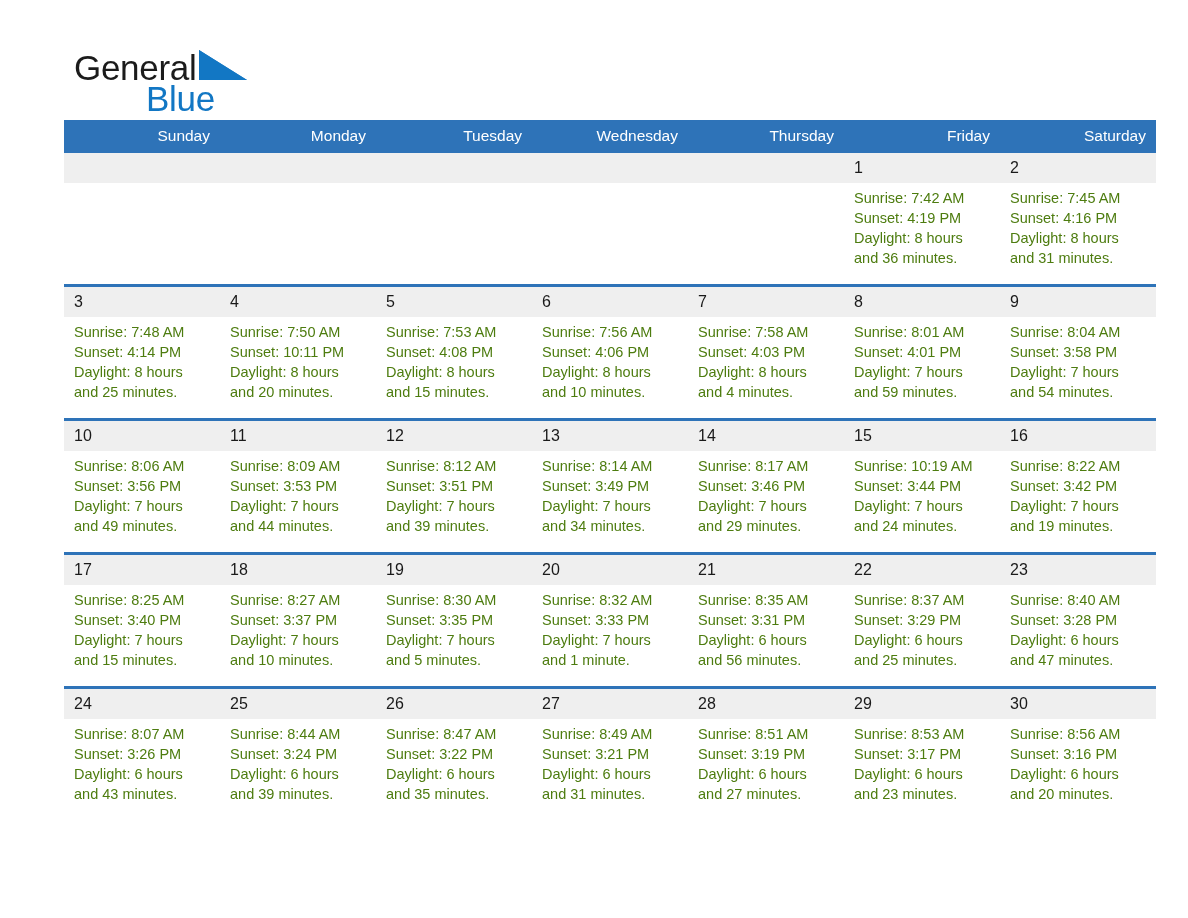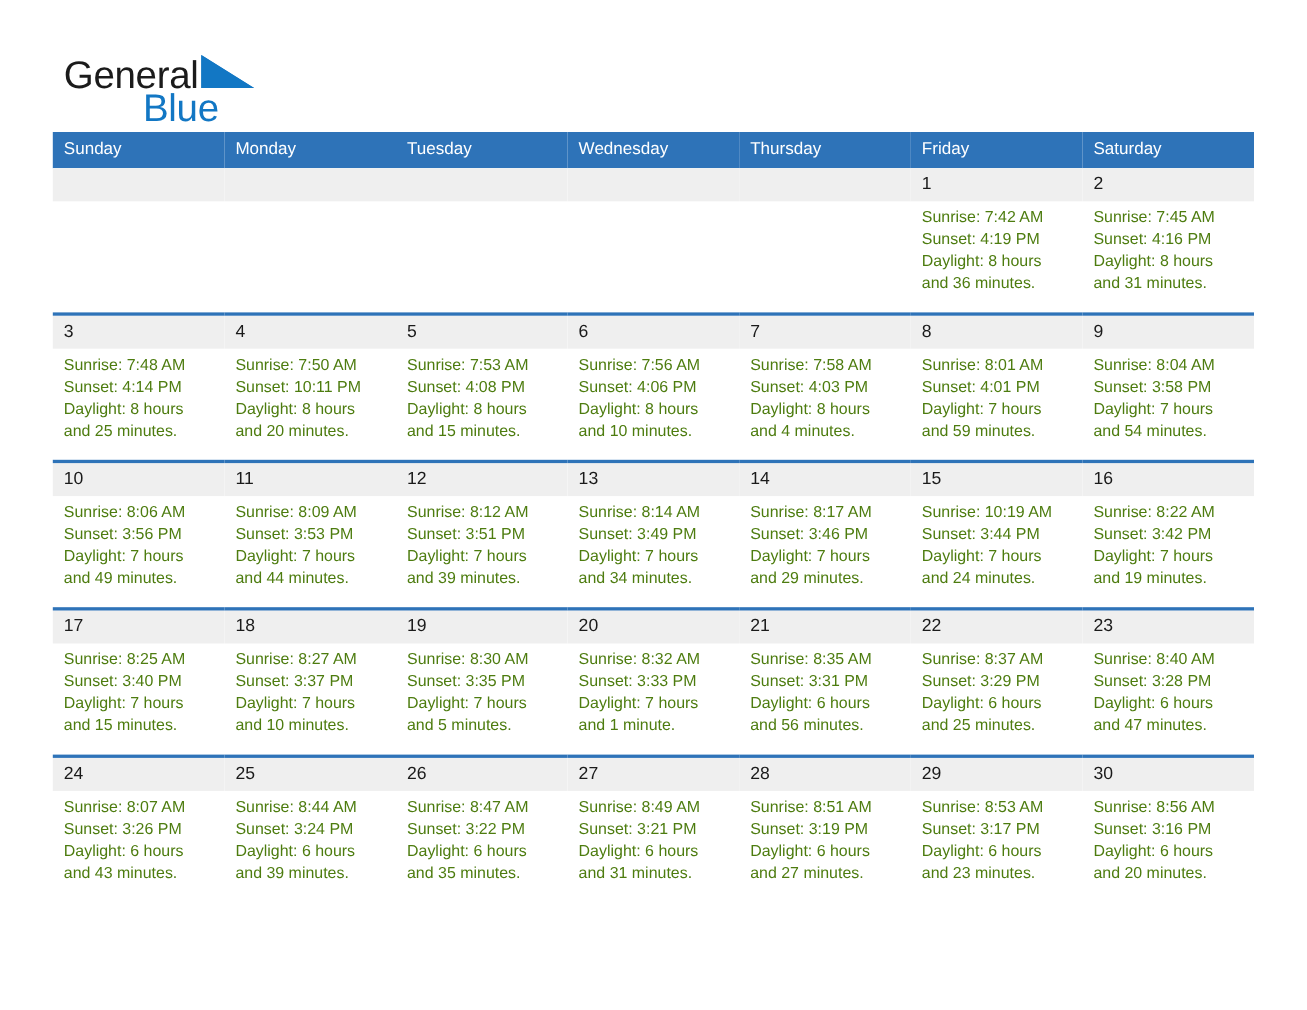--- a/index.html
+++ b/index.html
@@ -12,21 +12,21 @@
     height: 918px;
     font-family: "Liberation Sans", sans-serif;
     color: #1a1a1a;
     overflow: hidden;
   }
   .page {
     position: relative;
     width: 1188px;
     height: 910px;
     box-sizing: border-box;
-    padding: 0 48px;
+    padding: 0 64px;
   }
 
   
   .masthead {
     position: relative;
     height: 108px;
   }
   .brand {
     position: absolute;
     left: 10px;
@@ -87,21 +87,21 @@
     width: 1092px;
     border-collapse: collapse;
     table-layout: fixed;
     margin-top: 12px;
   }
   .calendar th {
     background: #2e73b8;
     color: #ffffff;
     font-size: 15.5px;
     font-weight: normal;
-    text-align: left;
+    text-align: right;
     padding: 7px 10px 8px 10px;
     line-height: 18px;
   }
   .calendar td {
     vertical-align: top;
     padding: 0;
     border-top: 3px solid #2e73b8;
     background: #ffffff;
     height: 131px;
   }

